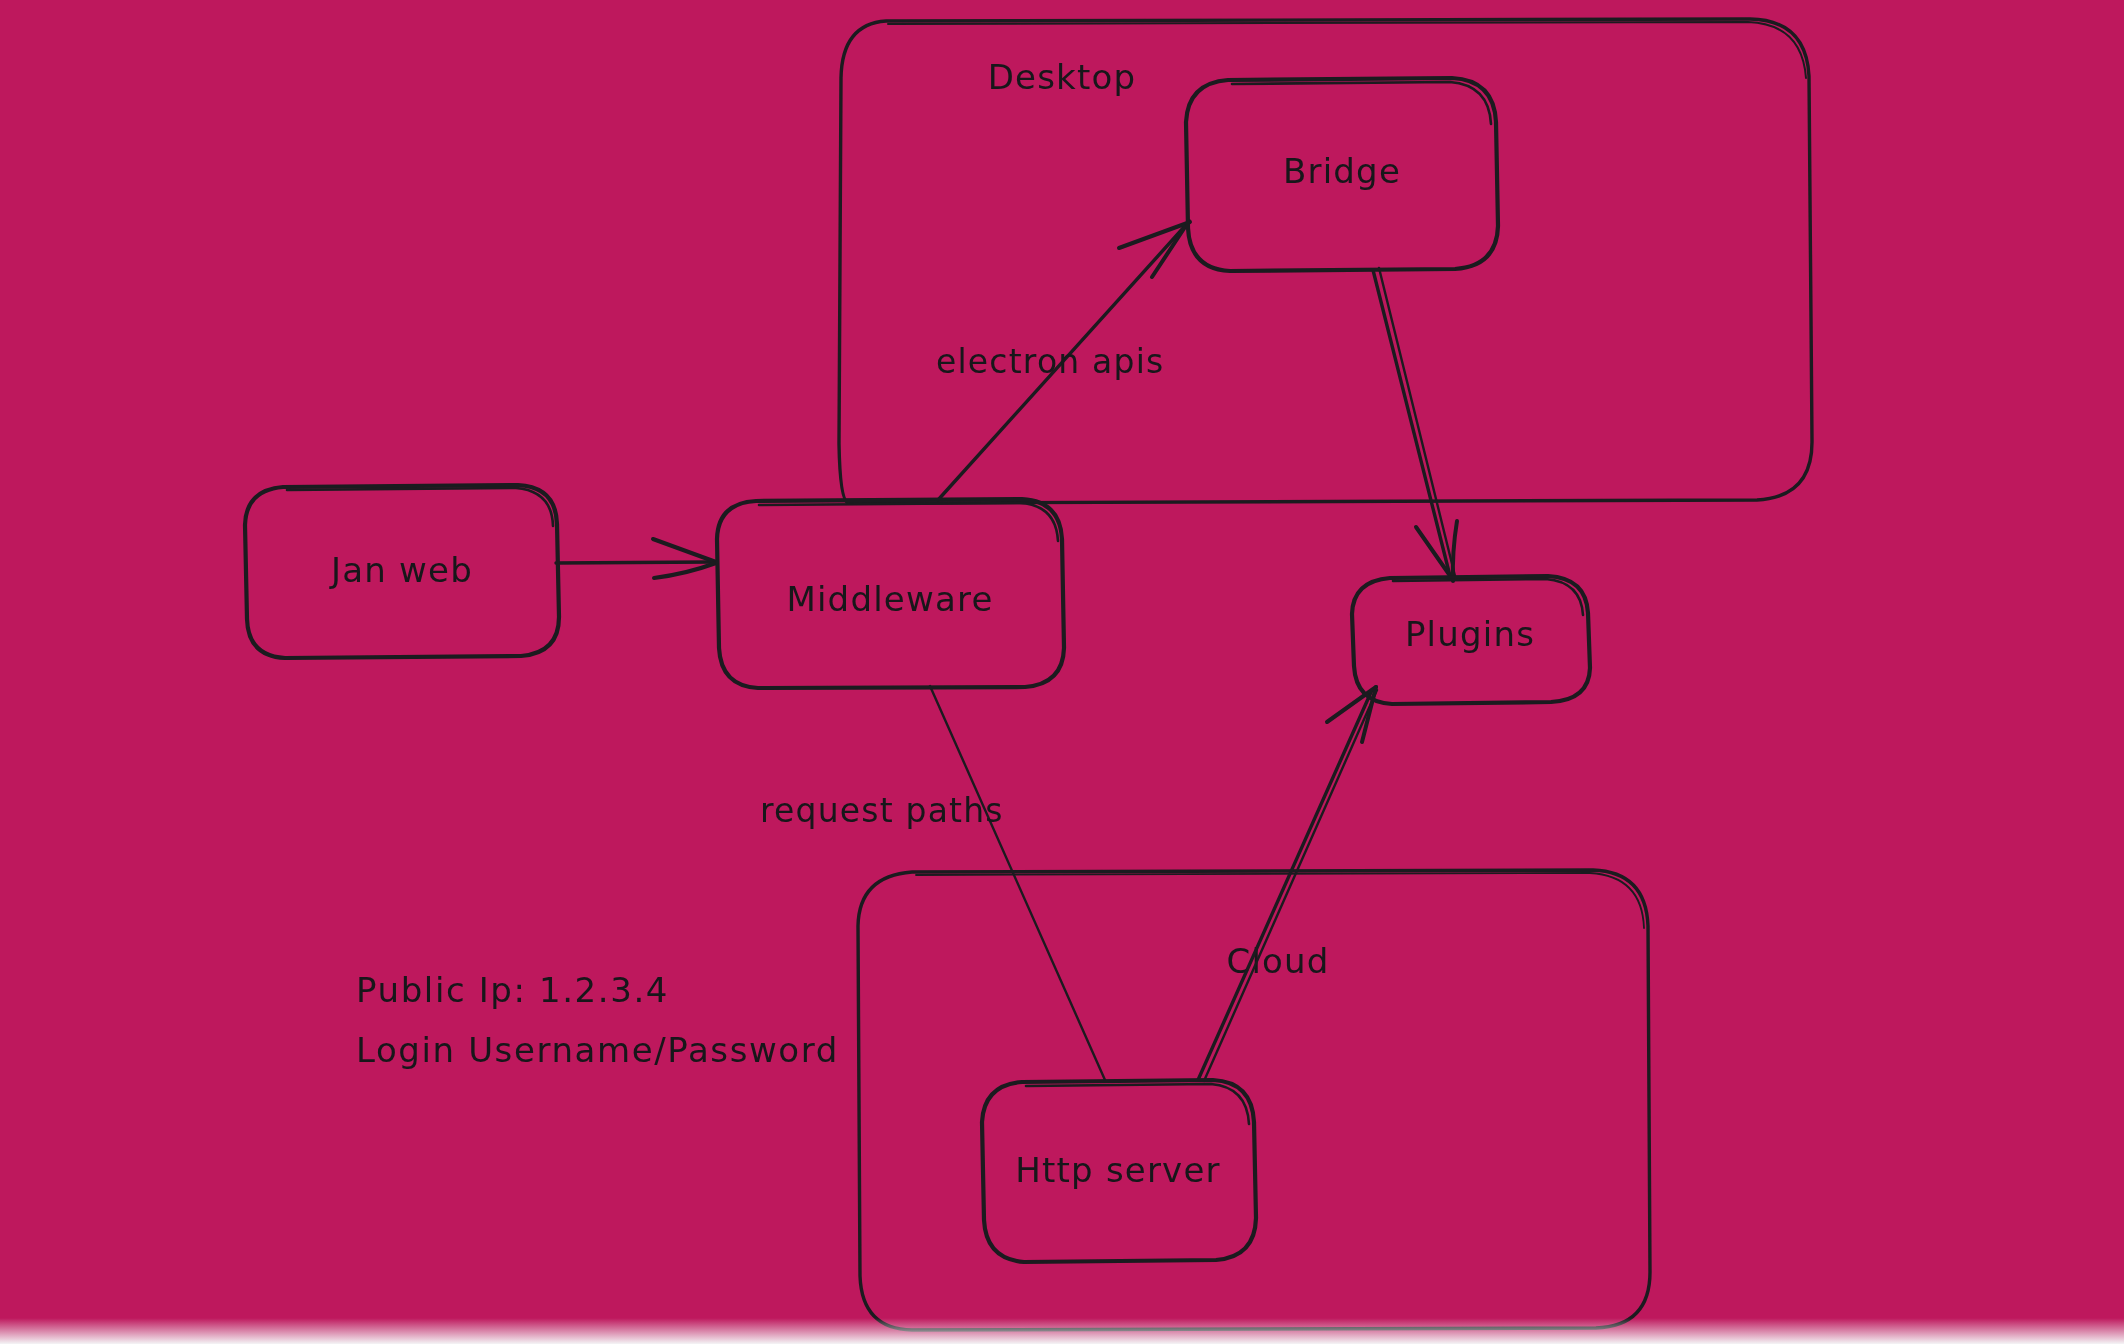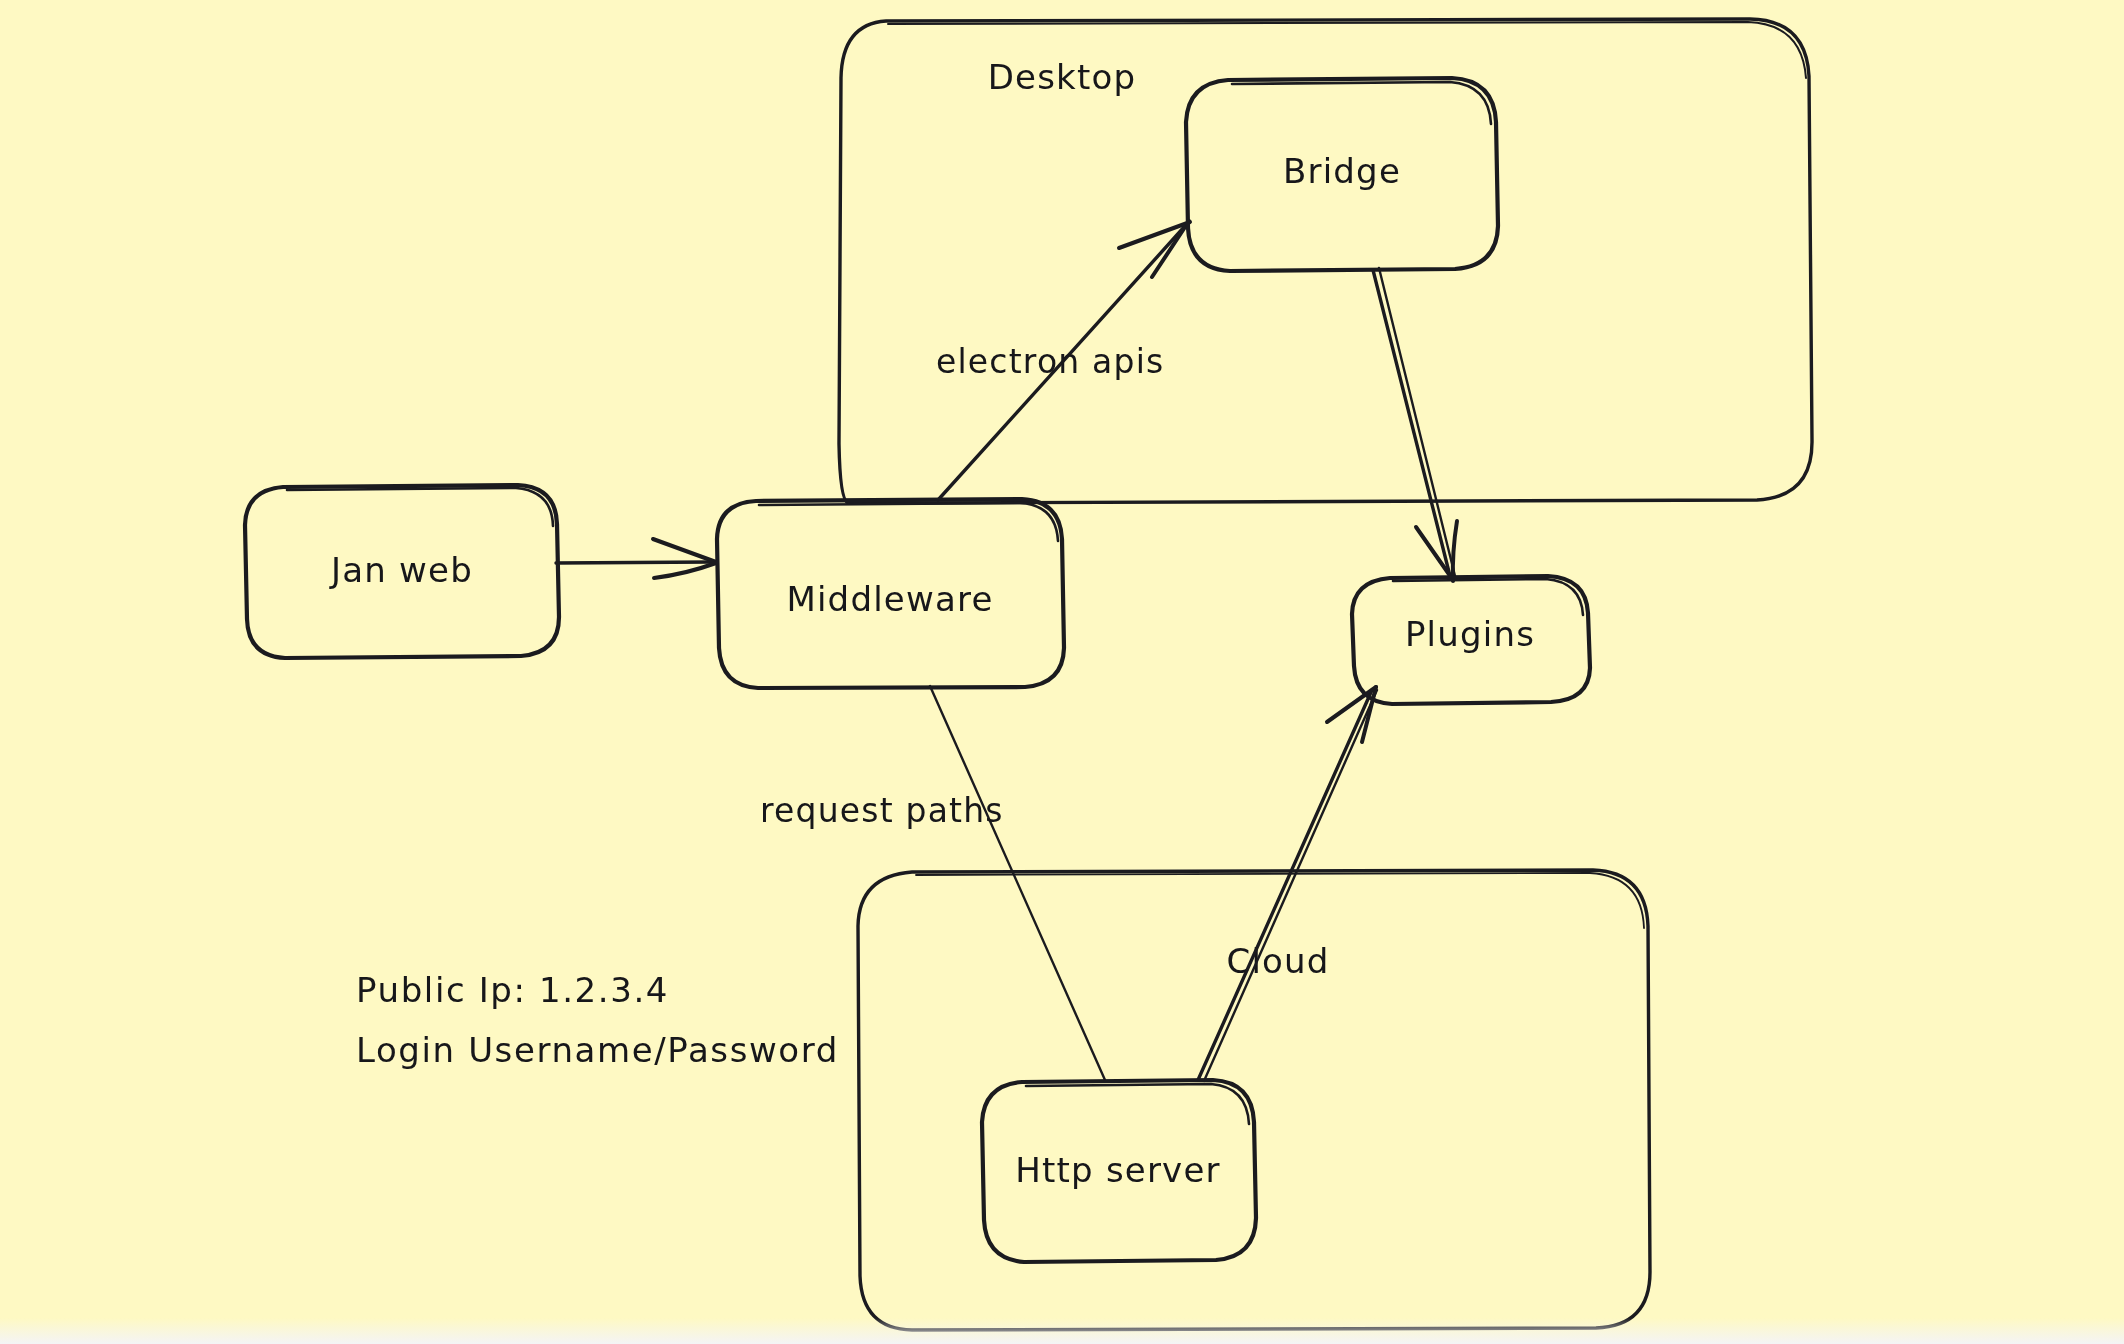--- a/index.html
+++ b/index.html
@@ -11,21 +11,21 @@
   body {
     width: 2124px;
     height: 1344px;
     overflow: hidden;
     font-family: "DejaVu Sans", sans-serif;
   }
   #canvas-root {
     position: relative;
     width: 2124px;
     height: 1344px;
-    background: #fef9c3;
+    background: #be185d;
   }
   #diagram-svg {
     position: absolute;
     top: 0;
     left: 0;
     width: 2124px;
     height: 1344px;
   }
   .sketch-stroke {
     fill: none;

